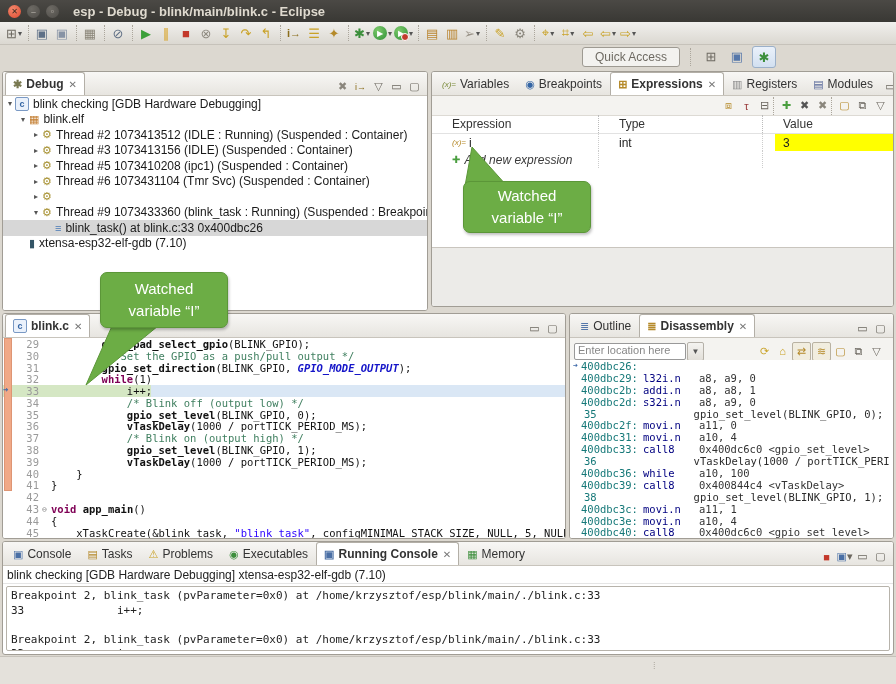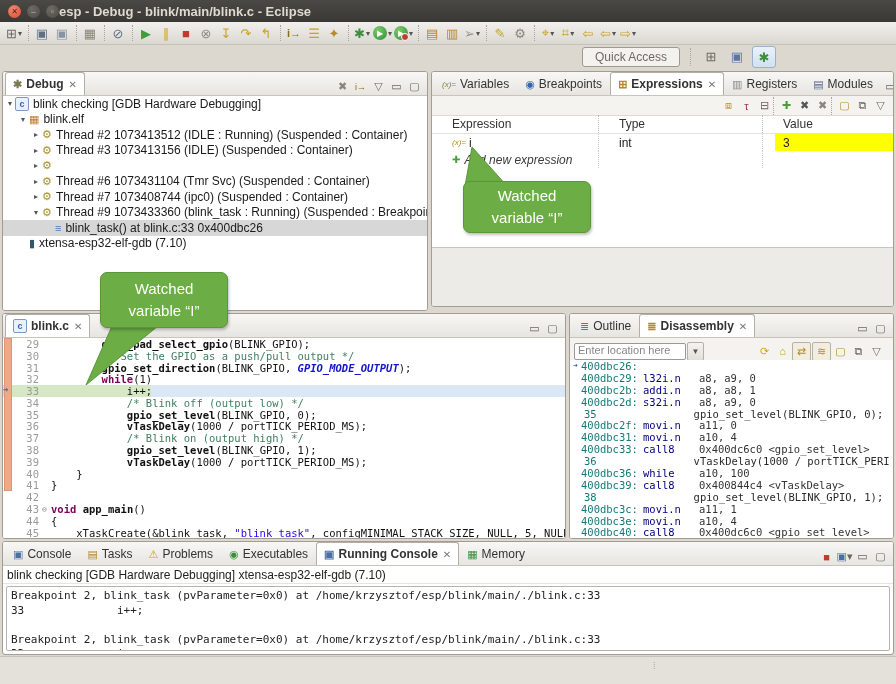--- a/index.html
+++ b/index.html
@@ -5,21 +5,21 @@
   html,body{margin:0;padding:0;}
   body{width:896px;height:684px;position:relative;overflow:hidden;
        font-family:"Liberation Sans",sans-serif;background:#DCD8D0;font-size:12px;color:#222;}
   
   .titlebar{position:absolute;left:0;top:0;width:896px;height:22px;
     background:linear-gradient(#4b4945,#393834);color:#DFDACF;display:flex;align-items:center;}
   .winbtn{width:13px;height:13px;border-radius:50%;margin-left:6px;display:inline-block;
     font-size:8px;line-height:13px;text-align:center;color:#3a2b22;}
   .winbtn.close{background:radial-gradient(circle at 35% 30%,#F2876B,#DF4B32);margin-left:8px;}
   .winbtn.minmax{background:radial-gradient(circle at 35% 30%,#6d6a64,#4e4c48);color:#c9c5bc;}
-  .wintitle{font-weight:bold;font-size:13px;}
+  .wintitle{font-weight:bold;font-size:13px;margin-left:14px;}
   
   .toolbar{position:absolute;left:0;top:22px;width:896px;height:23px;
     background:linear-gradient(#F1F0ED,#DBD8D1);border-bottom:1px solid #C6C2BA;
     display:flex;align-items:center;padding-left:4px;box-sizing:border-box;}
   .tbicon{height:18px;min-width:18px;display:flex;align-items:center;justify-content:center;
     margin:0 1px;font-size:13px;cursor:default;}
   .tbicon .dd{font-size:8px;color:#555;margin-left:1px;}
   .tbsep{width:1px;height:16px;border-left:1px dotted #ABA69C;margin:0 4px;}
   .circle-run,.circle-prof{width:14px;height:14px;border-radius:50%;
     background:radial-gradient(circle at 35% 30%,#7CC96A,#2F9138);color:#fff;font-size:8px;
@@ -279,30 +279,30 @@
         <span>Thread #2 1073413512 (IDLE : Running) (Suspended : Container)</span>
       </div>
       <div class="trow" style="padding-left: 28px;">
         <span class="texp">▸</span>
         <span class="ticn" style="color: rgb(167, 145, 50);">⚙</span>
         <span>Thread #3 1073413156 (IDLE) (Suspended : Container)</span>
       </div>
       <div class="trow" style="padding-left: 28px;">
         <span class="texp">▸</span>
         <span class="ticn" style="color: rgb(167, 145, 50);">⚙</span>
+        <span>Thread #5 1073410208 (ipc1) (Suspended : Container)</span>
       </div>
       <div class="trow" style="padding-left: 28px;">
         <span class="texp">▸</span>
         <span class="ticn" style="color: rgb(167, 145, 50);">⚙</span>
         <span>Thread #6 1073431104 (Tmr Svc) (Suspended : Container)</span>
       </div>
       <div class="trow" style="padding-left: 28px;">
         <span class="texp">▸</span>
         <span class="ticn" style="color: rgb(167, 145, 50);">⚙</span>
-        <span>Thread #7 1073408744 (ipc0) (Suspended : Container)</span>
       </div>
       <div class="trow" style="padding-left: 28px;">
         <span class="texp">▾</span>
         <span class="ticn" style="color: rgb(167, 145, 50);">⚙</span>
         <span>Thread #9 1073433360 (blink_task : Running) (Suspended : Breakpoint)</span>
       </div>
       <div class="trow sel" style="padding-left: 41px;">
         <span class="texp"></span>
         <span class="ticn" style="color: rgb(74, 122, 181);">≡</span>
         <span>blink_task() at blink.c:33 0x400dbc26</span>

